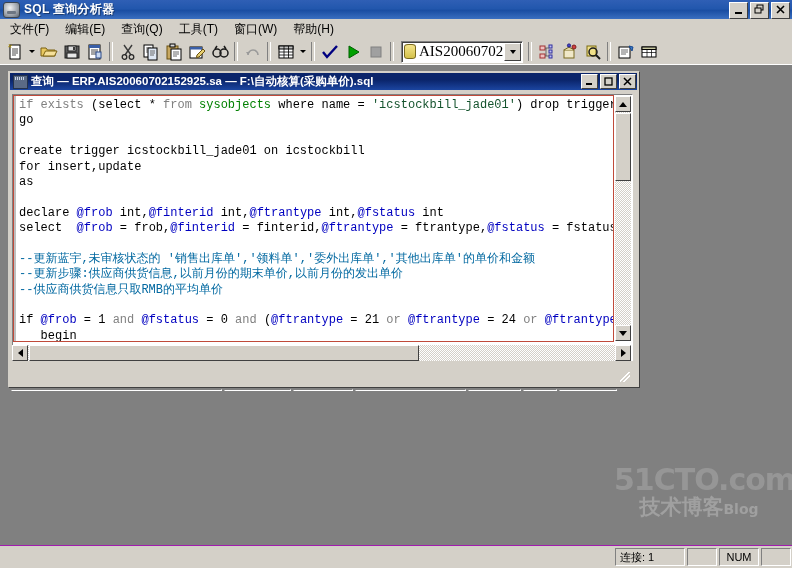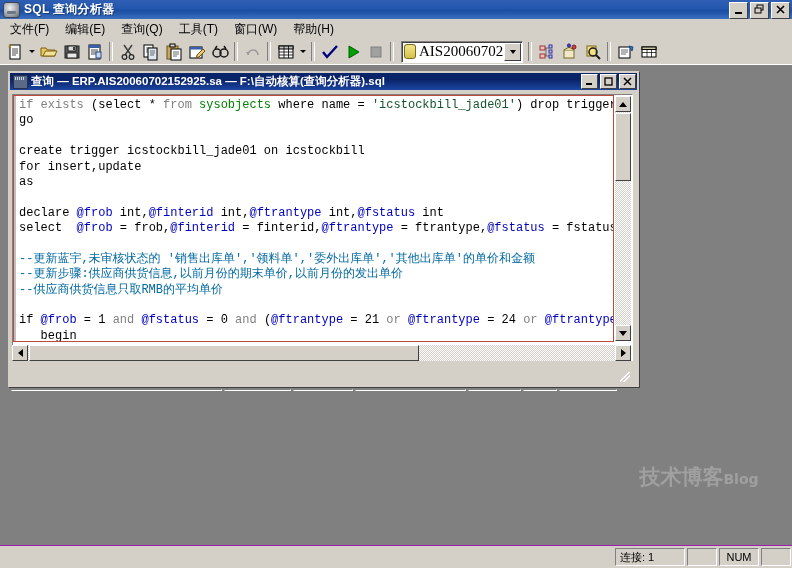--- a/index.html
+++ b/index.html
@@ -466,21 +466,21 @@
       </svg>
     </div>
   </div>
 
   <div class="mdi">
 
     <div class="child">
 
       <div class="child-tb">
         <div class="c-icon"></div>
-        <div class="c-title">查询 — ERP.AIS20060702152925.sa — F:\自动核算(查询分析器).sql</div>
+        <div class="c-title">查询 — ERP.AIS20060702152925.sa — F:\自动核算(采购单价).sql</div>
         <div class="child-btns">
           <div class="cbtn">
             <svg width="13" height="11" viewBox="0 0 13 11">
                 <rect x="3" y="7" width="6" height="2" fill="#000"></rect>
               </svg>
           </div>
           <div class="cbtn">
             <svg width="13" height="11" viewBox="0 0 13 11">
                 <rect x="3" y="2" width="7" height="7" fill="none" stroke="#000" stroke-width="1.3"></rect>
               </svg>
@@ -528,20 +528,21 @@
         <div class="cs-cell" style="width:64px">sa (57)</div>
         <div class="cs-cell" style="width:118px">AIS20060702152925</div>
         <div class="cs-cell" style="width:56px">0:00:00</div>
         <div class="cs-cell" style="width:36px">0 行</div>
         <div class="cs-cell" style="width:62px;justify-content:flex-start">行 1，列 1</div>
         <div class="cs-grip"></div>
       </div>
     </div>
 
     <div class="watermark">
+      <div class="wm1">51CTO.com</div>
       <div class="wm2">
         <span>技术博客</span><small>Blog</small>
       </div>
     </div>
   </div>
 
   <div class="app-status">
     <div class="as-cell" style="flex:1;border:none;"></div>
     <div class="as-cell" style="width:70px;justify-content:flex-start">连接: 1</div>
     <div class="as-cell" style="width:30px"></div>

